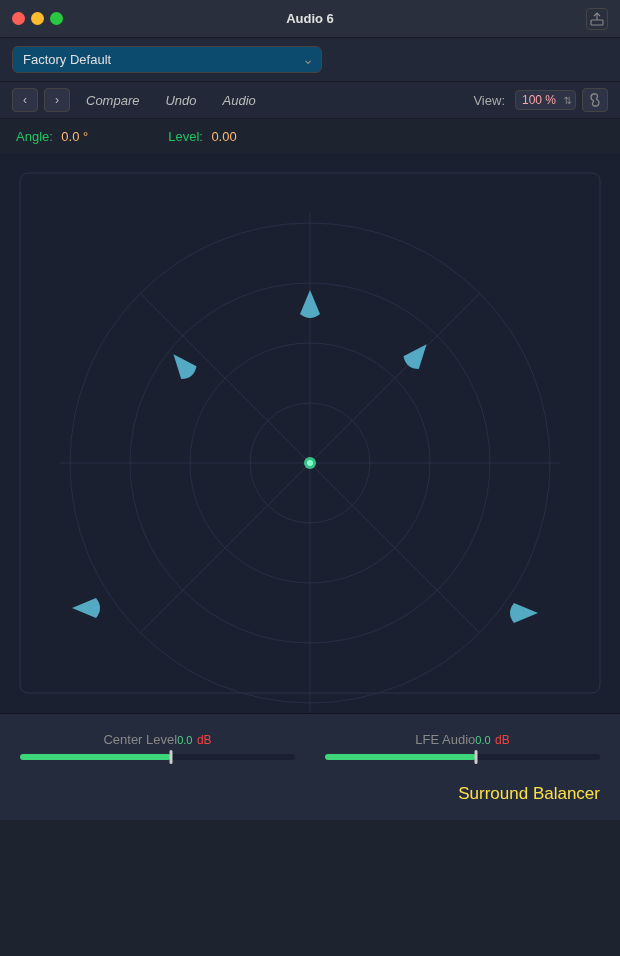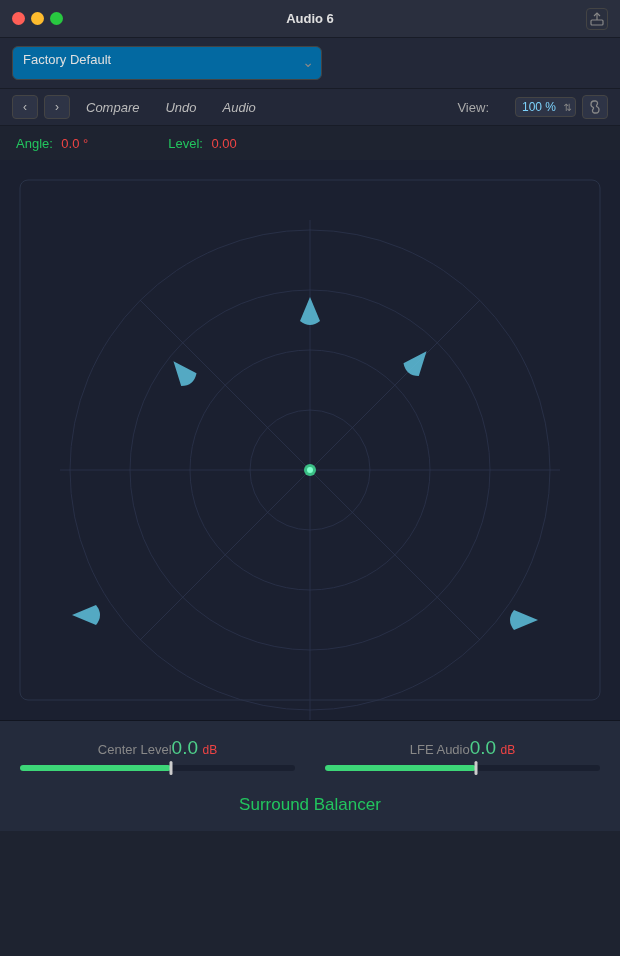--- a/index.html
+++ b/index.html
@@ -57,26 +57,26 @@
       border-radius: 4px;
     }
 
     
     .preset-bar {
       background: #232838;
       padding: 8px 12px;
       border-bottom: 1px solid #181c27;
     }
     .preset-select {
-      background: #0369a1;
+      background: #0c4a6e;
       border: 1px solid #444;
       border-radius: 6px;
       color: #e0e0e0;
       font-size: 13px;
-      padding: 5px 28px 12px 10px;
+      padding: 5px 28px 5px 10px;
       width: 310px;
       appearance: none;
       cursor: pointer;
       position: relative;
     }
     .preset-wrapper {
       position: relative;
       display: inline-block;
     }
     .preset-wrapper::after {
@@ -119,27 +119,27 @@
       font-size: 13px;
       padding: 3px 10px;
       cursor: pointer;
       border-radius: 4px;
       font-style: italic;
     }
     .toolbar-spacer { flex: 1; }
     .view-label {
       color: #aaa;
       font-size: 13px;
-      margin-right: 20px;
+      margin-right: 4px;
     }
     .view-select {
       background: #2e3446;
       border: 1px solid #444;
       border-radius: 4px;
-      color: #7dd3fc;
+      color: #fca5a5;
       font-size: 12px;
       padding: 2px 18px 2px 6px;
       appearance: none;
       cursor: pointer;
     }
     .view-select-wrapper {
       position: relative;
       display: inline-block;
     }
     .view-select-wrapper::after {
@@ -172,21 +172,21 @@
       padding: 8px 16px;
       display: flex;
       gap: 80px;
       align-items: center;
     }
     .param-label {
       color: #22c55e;
       font-size: 13px;
     }
     .param-value {
-      color: #ef4444;
+      color: #fdba74;
       font-size: 13px;
       margin-left: 4px;
     }
 
     
     .polar-area {
       background: #1b2030;
       position: relative;
       height: 560px;
       overflow: hidden;
@@ -219,21 +219,21 @@
       justify-content: center;
       align-items: baseline;
       margin-bottom: 6px;
     }
     .level-name {
       color: #888;
       font-size: 13px;
     }
     .level-value {
       color: #4ecf8a;
-      font-size: 19px;
+      font-size: 11px;
       font-weight: 500;
     }
     .level-unit {
       color: #ef4444;
       font-size: 12px;
     }
     .slider-track {
       height: 6px;
       background: #1a2030;
       border-radius: 3px;
@@ -253,22 +253,22 @@
       background: #ccc;
       border-radius: 2px;
       position: absolute;
       top: -4px;
       transform: translateX(-50%);
       cursor: pointer;
     }
 
     
     .app-name {
-      text-align: center;
-      color: #22c55e;
+      text-align: right;
+      color: #fde047;
       font-size: 17px;
       font-weight: 500;
       padding: 12px 0 8px;
     }
   </style>
 </head>
 <body>
 
 <div class="title-bar">
   <div class="traffic-lights">

